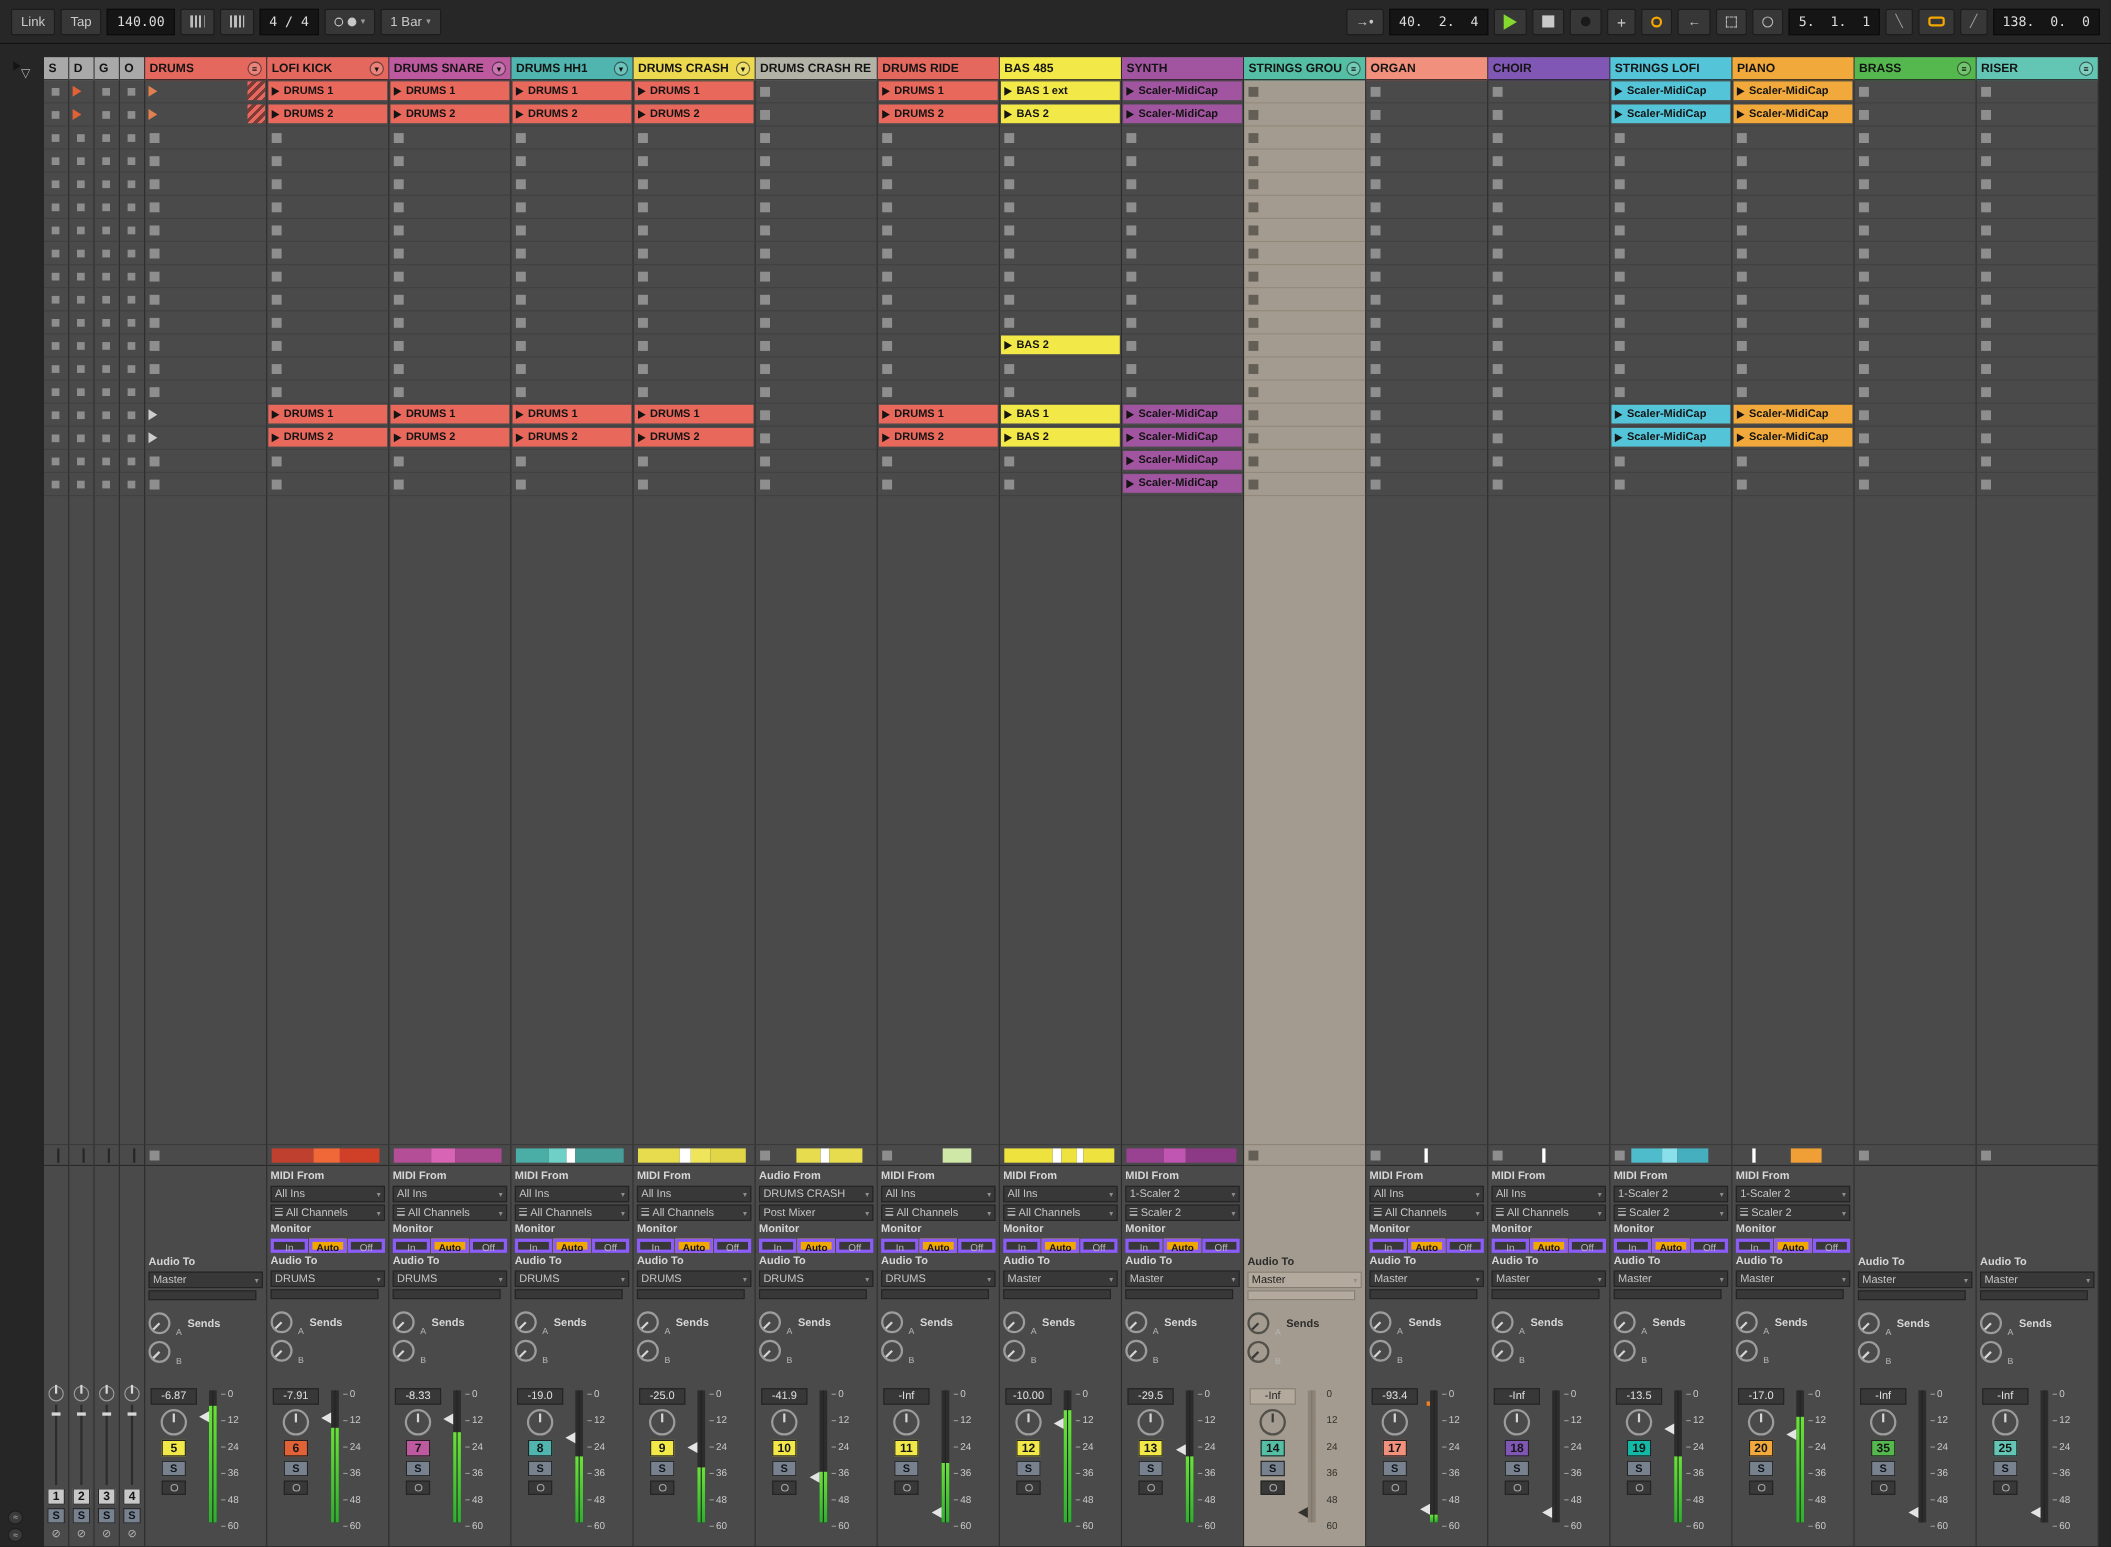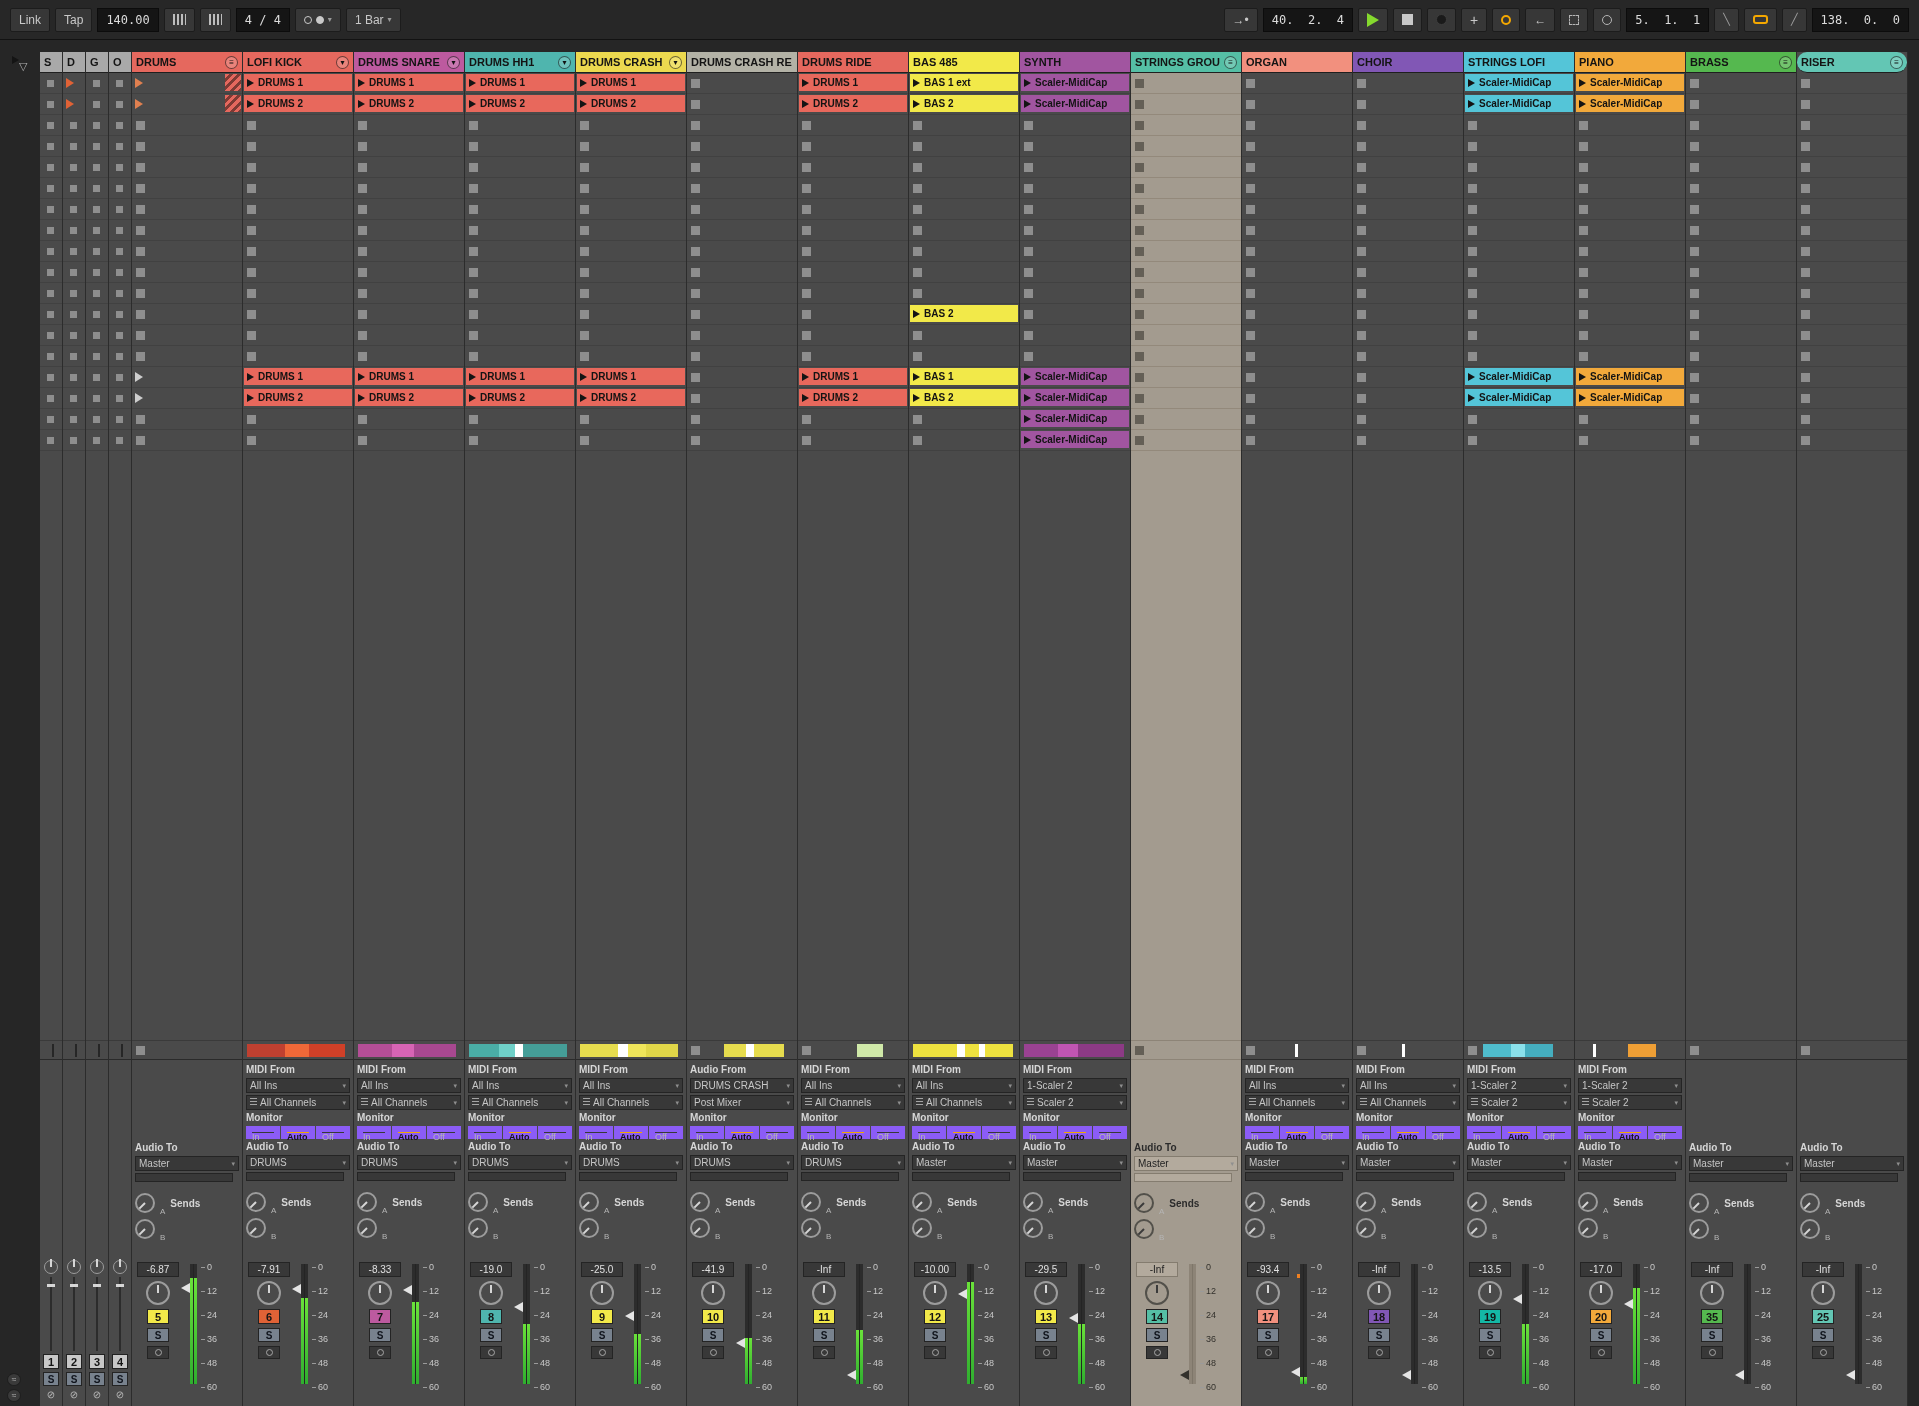--- a/index.html
+++ b/index.html
@@ -54,21 +54,21 @@
   .vline{width:2px;height:13px;background:#262626;margin-left:8px;}
 
   
   .t-mixer{flex:1;display:flex;flex-direction:column;padding:4px 3px 6px 3px;font-size:10px;color:#d2d2d2;}
   .io-title{height:13px;margin-bottom:1px;font-size:10px;font-weight:bold;color:#d6d6d6;white-space:nowrap;overflow:hidden;}
   .dd{height:15px;margin-bottom:2px;background:#383838;border:1px solid #242424;display:flex;align-items:center;padding:0 3px;color:#c6c6c6;}
   .dd .dd-txt{flex:1;overflow:hidden;white-space:nowrap;font-size:10px;}
   .dd .chev{font-size:7px;color:#8f8f8f;margin-left:2px;}
   .mini-ic{width:7px;height:9px;margin-right:3px;flex:none;background:repeating-linear-gradient(180deg,#a5a5a5 0 1px,transparent 1px 3px);}
   .mon{display:flex;gap:1px;height:13px;margin-bottom:2px;}
-  .mbtn{flex:1;background:#383838;border:6px solid #8b5cf6;font-size:9px;color:#b5b5b5;line-height:11px;}
+  .mbtn{flex:1;text-align:center;background:#383838;border:3px solid #8b5cf6;font-size:9px;color:#b5b5b5;line-height:11px;}
   .mbtn.on{background:#f0a800;color:#141414;font-weight:bold;}
   .io-ph{height:78px;}
   .tiny-box{height:9px;width:94%;background:#383838;border:1px solid #242424;margin-top:2px;}
 
   .sends{margin-top:8px;height:58px;flex:none;}
   .send-row{display:flex;align-items:center;gap:5px;height:26px;}
   .knob{width:20px;height:20px;border-radius:50%;border:2px solid #9c9c9c;position:relative;flex:none;}
   .knob.pan{width:24px;height:24px;}
   .knob.tiny{width:14px;height:14px;border-width:1.5px;}
   .k-ind{position:absolute;left:calc(50% - 1px);bottom:50%;width:2px;height:8px;background:#d6d6d6;transform-origin:50% 100%;}
@@ -2605,21 +2605,21 @@
               <span class="sc" style="top: 24px;">12</span>
               <span class="sc" style="top: 48px;">24</span>
               <span class="sc" style="top: 72px;">36</span>
               <span class="sc" style="top: 96px;">48</span>
               <span class="sc" style="top: 120px;">60</span>
             </div>
           </div>
         </div>
       </div>
       <div class="track">
-        <div class="t-header" style="background: rgb(99, 198, 180); border-radius: 10px;">
+        <div class="t-header" style="background: rgb(99, 198, 180);">
           <span class="t-title">RISER</span>
           <span class="h-ic">≡</span>
         </div>
         <div class="t-grid">
           <div class="slot">
             <span class="stop-sq"></span>
           </div>
           <div class="slot">
             <span class="stop-sq"></span>
           </div>

